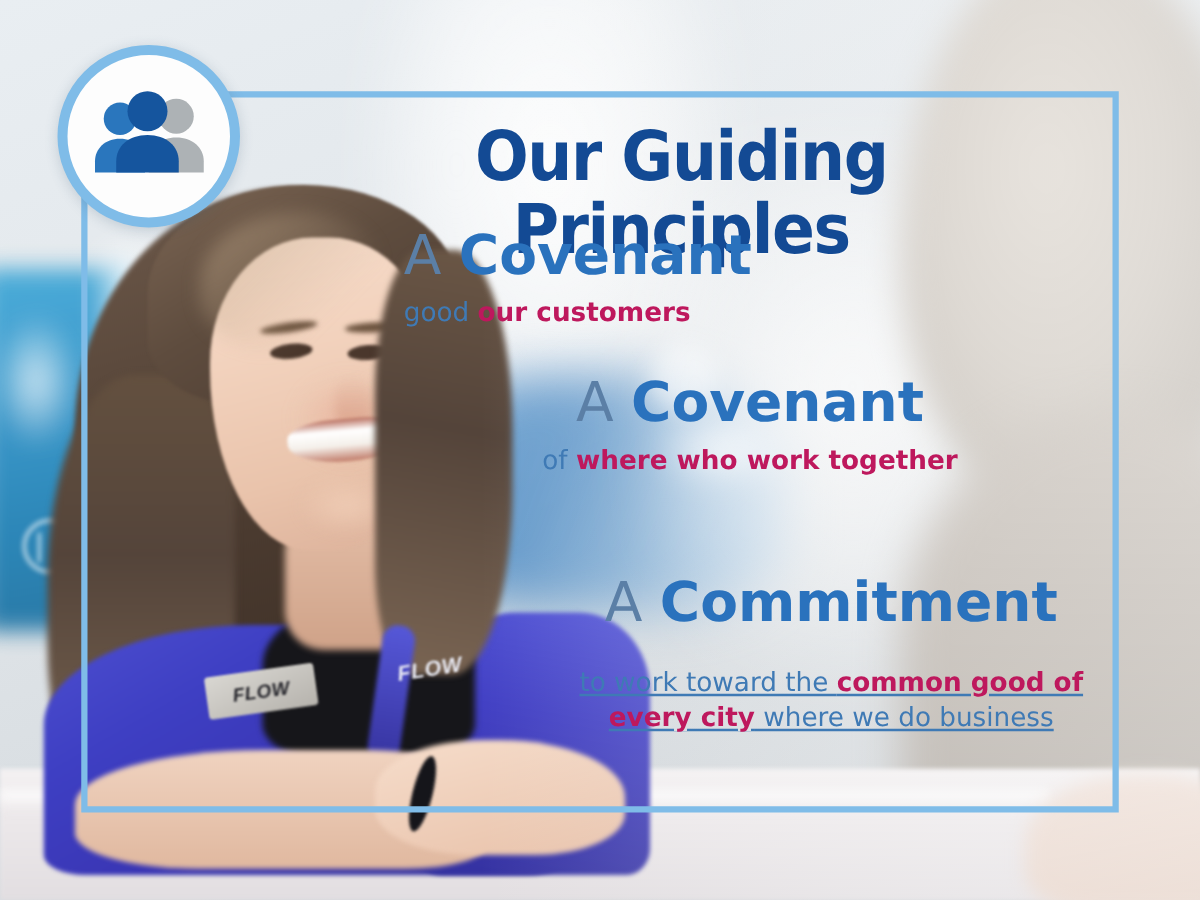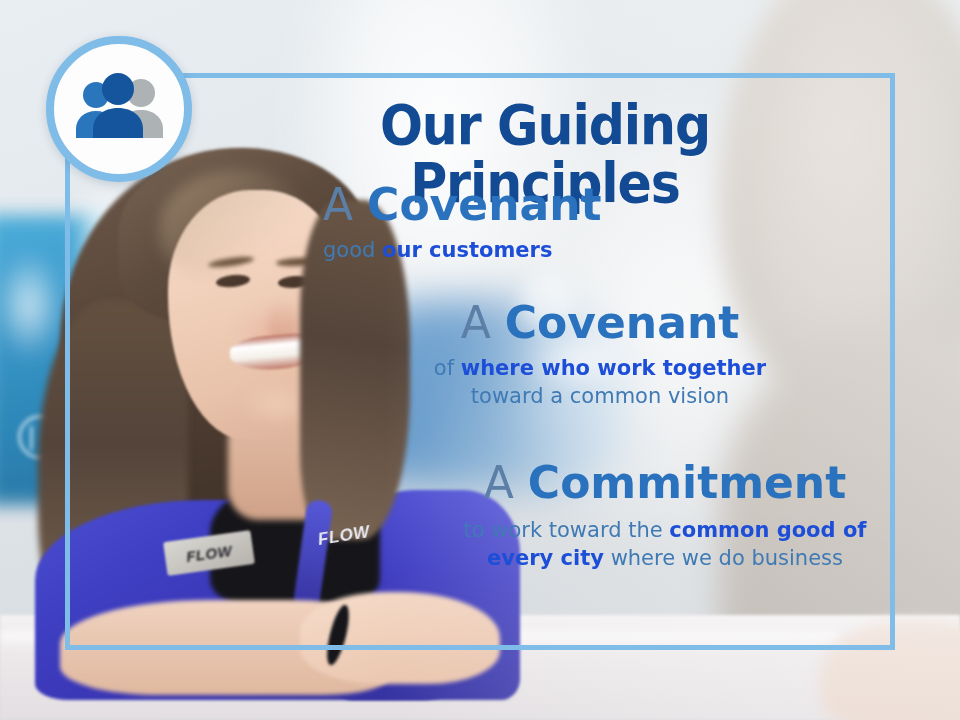--- a/index.html
+++ b/index.html
@@ -271,26 +271,26 @@
     font-family:"DejaVu Sans", sans-serif;
     font-size:44px; line-height:1.06; white-space:nowrap;
   }
   .p-art{ font-weight:normal; color:#5b7fa6; }
   .p-word{ font-weight:bold; color:#2a72bd; }
   .p-sub{
     font-family:"DejaVu Sans", sans-serif;
     font-size:21px; line-height:1.33; color:#3f7ab5; font-weight:normal;
     margin-top:8px;
   }
-  .p-sub b{ font-weight:bold; color:#1d4ed8; }
+  .p-sub b{ font-weight:bold; color:#be185d; }
 
   #p1{ left:323px; top:182px; width:360px; text-align:left; }
   #p2{ left:400px; top:300px; width:400px; text-align:center; }
   #p3{ left:450px; top:460px; width:430px; text-align:center; }
-  #p3 .p-sub{ margin-top:10px; }
+  #p3 .p-sub{ margin-top:26px;text-decoration:underline; }
 </style>
 </head>
 <body>
 
 <div id="photo">
   <div class="bg-base"></div>
   <div class="display-panel"></div>
   <div class="display-glow"></div>
   <div class="vw-mark"></div>
   <div class="display-edge"></div>
@@ -367,21 +367,20 @@
     <span>good </span><b>our customers</b>
   </div>
 </div>
 
 <div class="principle" id="p2">
   <div class="p-head">
     <span class="p-art">A </span><span class="p-word">Covenant</span>
   </div>
   <div class="p-sub">
     <span>of </span><b>where who work together</b><br>
-    <span>toward a common vision</span>
   </div>
 </div>
 
 <div class="principle" id="p3">
   <div class="p-head">
     <span class="p-art">A </span><span class="p-word">Commitment</span>
   </div>
   <div class="p-sub">
     <span>to work toward the </span><b>common good of every city</b><span> where we do business</span>
   </div>

